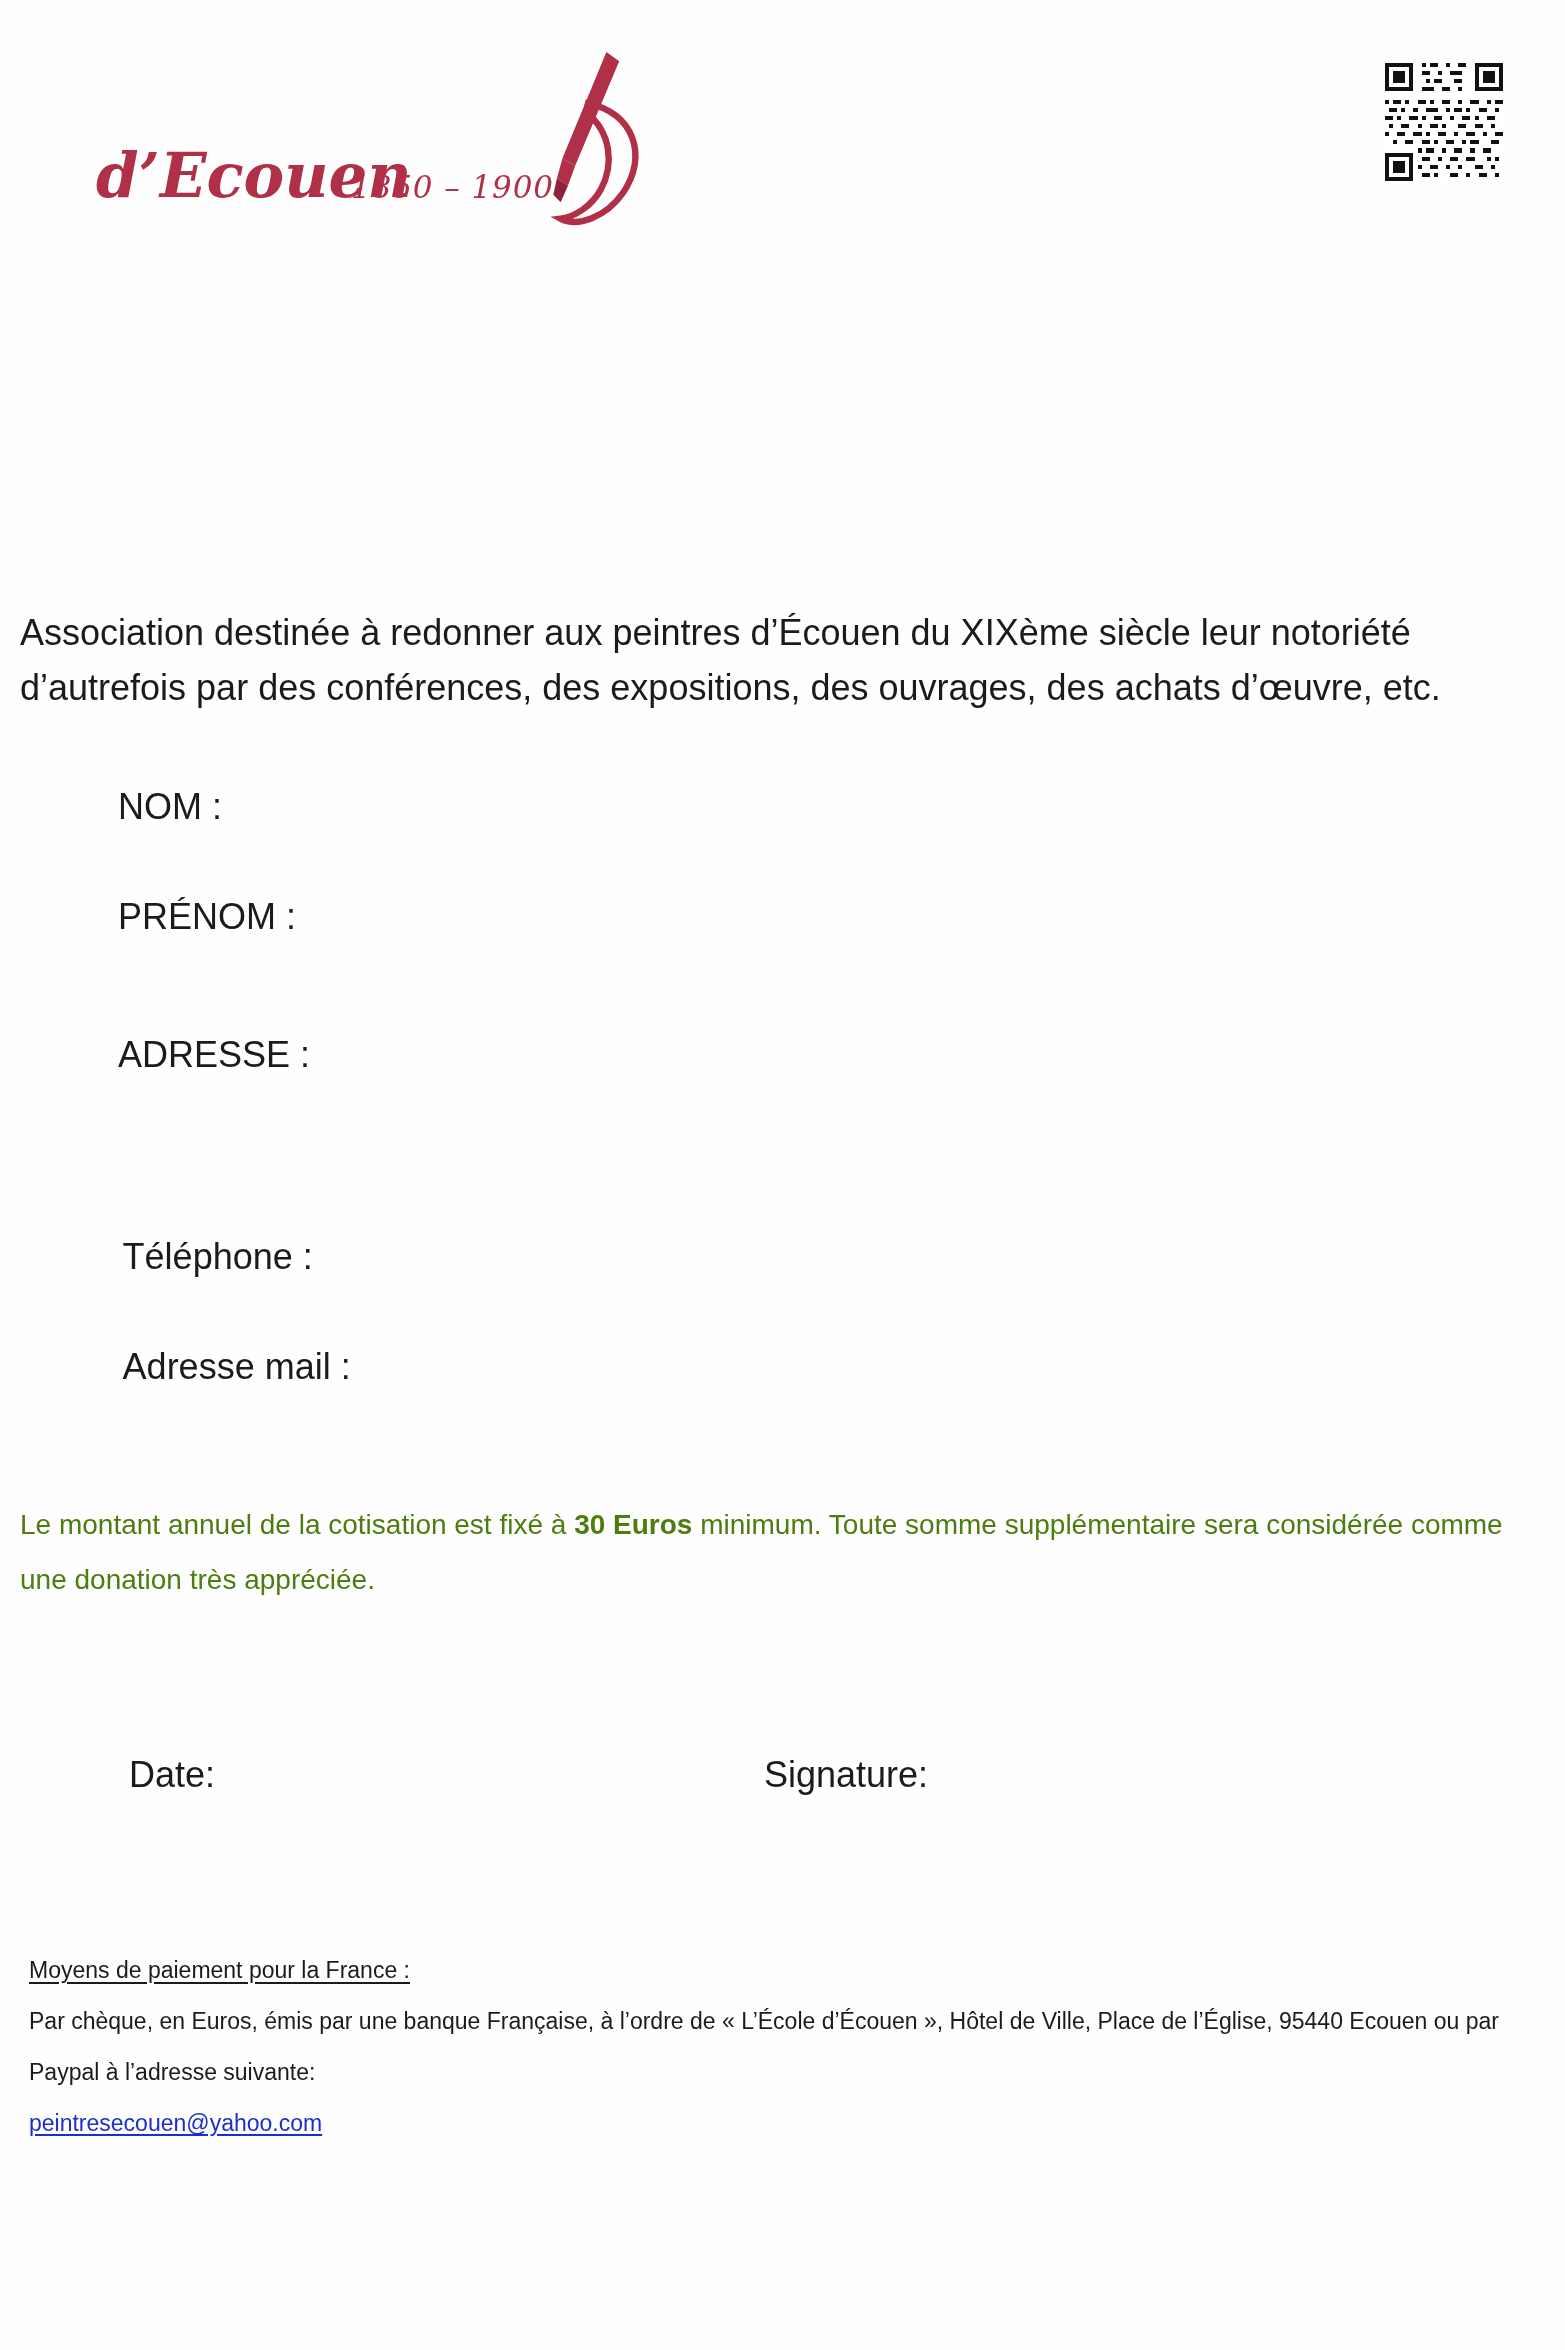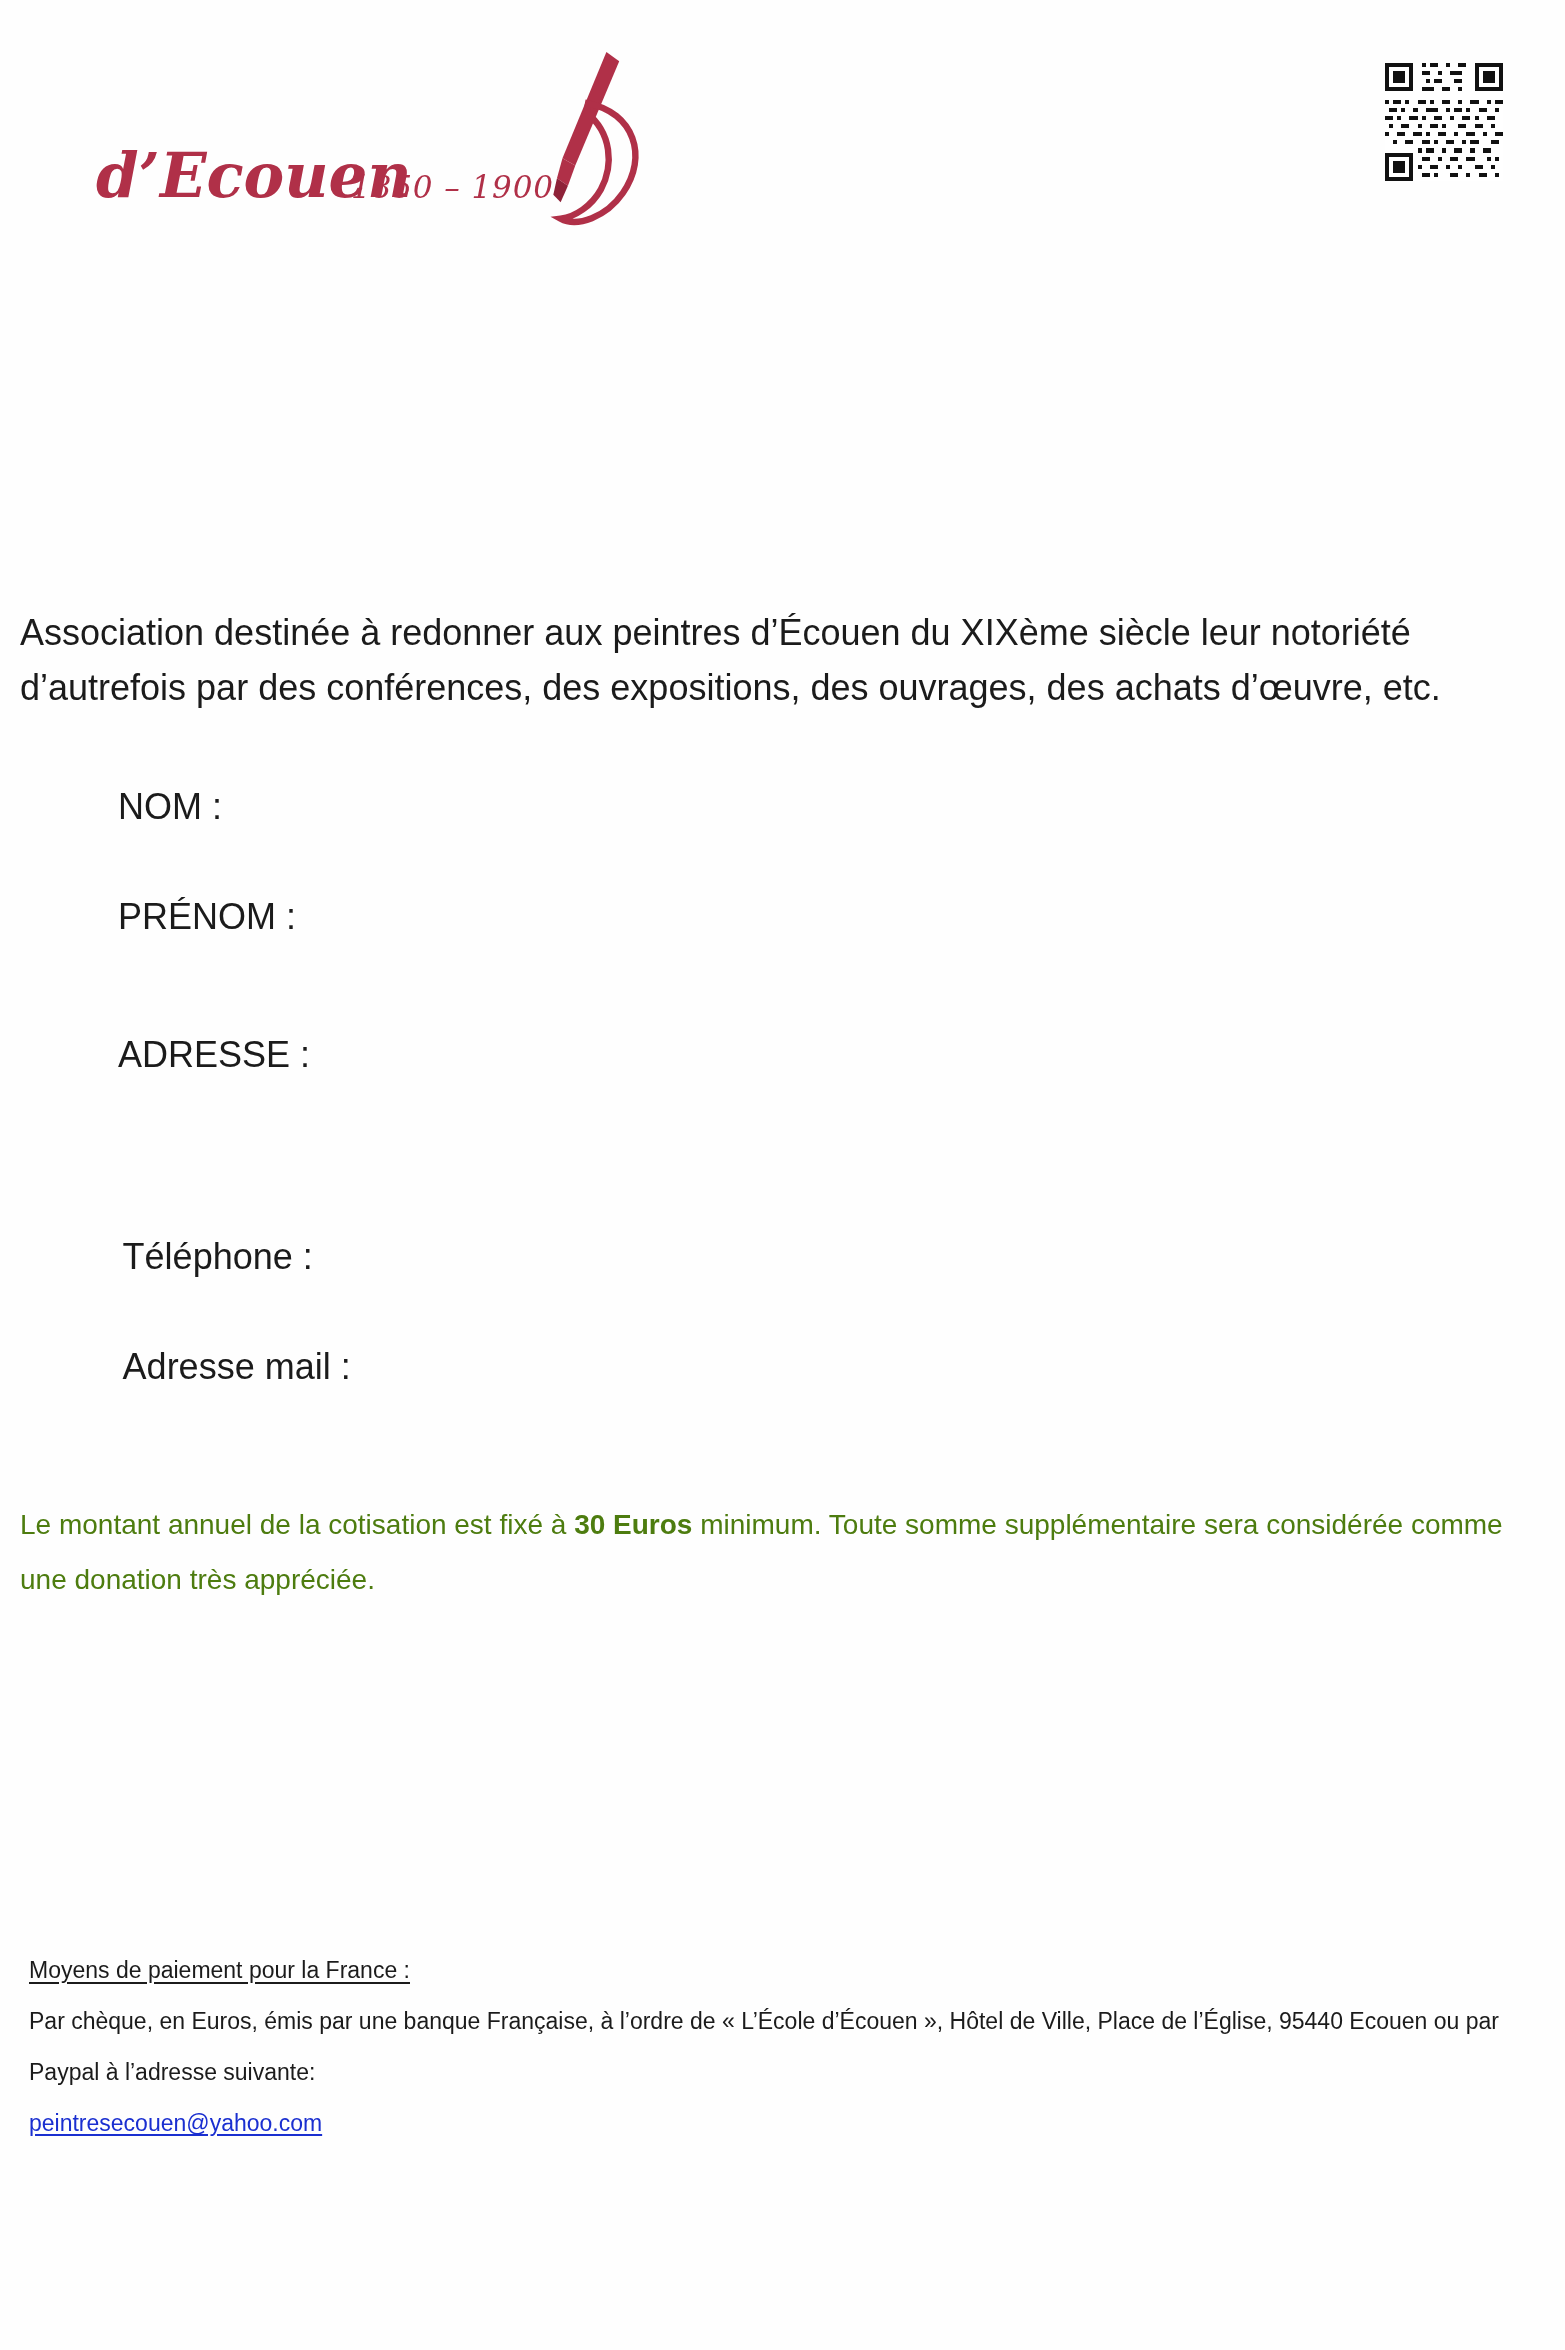--- a/index.html
+++ b/index.html
@@ -332,20 +332,24 @@
   <div class="fields">
     <div class="field-row field-nom">NOM :</div>
     <div class="field-row field-prenom">PRÉNOM :</div>
     <div class="field-row field-adresse">ADRESSE :</div>
     <div class="field-row field-tel">Téléphone :</div>
     <div class="field-row field-mail">Adresse mail :</div>
   </div>
 
   <p class="cotisation"><span>Le montant annuel de la cotisation est fixé à </span><b>30 Euros</b><span> minimum. Toute somme supplémentaire sera considérée comme une donation très appréciée.</span></p>
 
+  <div class="date-sign">
+    <div class="date-label">Date:</div>
+    <div class="sign-label">Signature:</div>
+  </div>
 
   <div class="payment">
     <div class="payment-title">Moyens de paiement pour la France :</div>
     <div>Par chèque, en Euros, émis par une banque Française, à l’ordre de « L’École d’Écouen », Hôtel de Ville, Place de l’Église, 95440 Ecouen ou par Paypal à l’adresse suivante:</div>
     <a class="mail-link" href="#">peintresecouen@yahoo.com</a>
   </div>
 
 </div>
 
 

